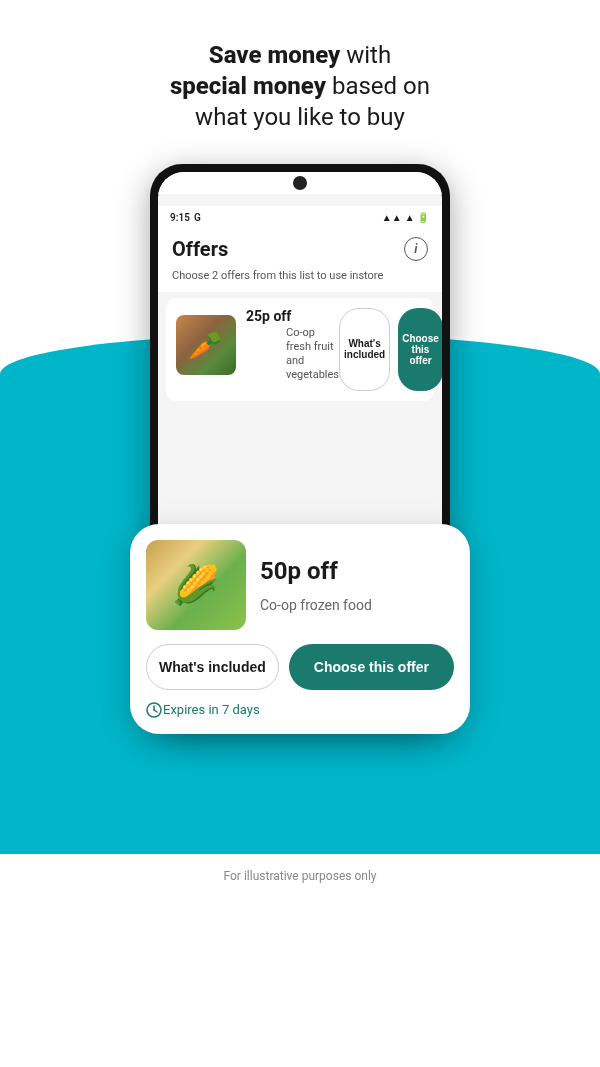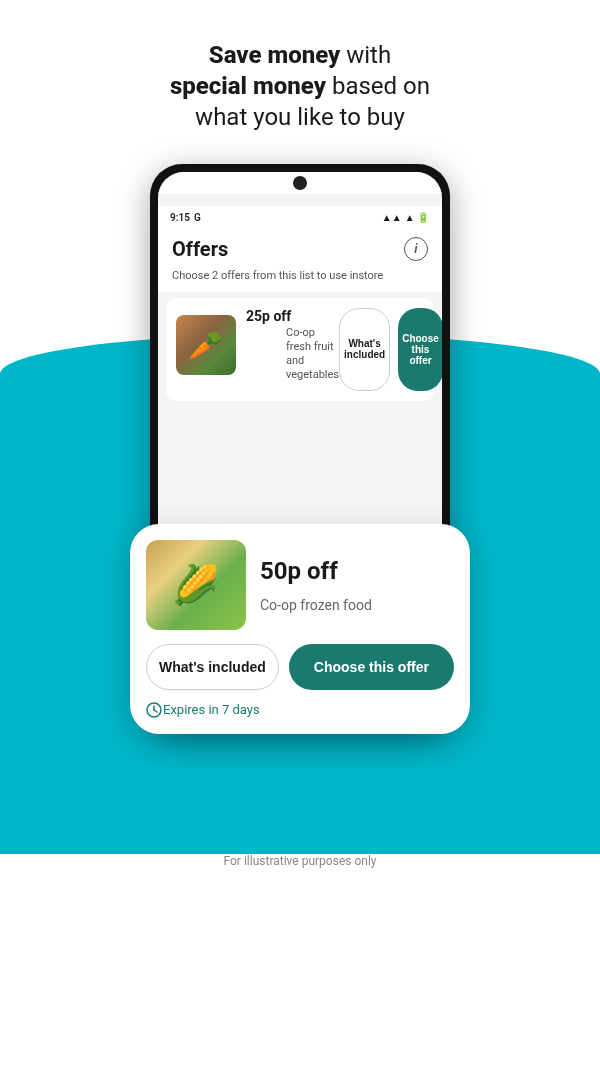--- a/index.html
+++ b/index.html
@@ -337,21 +337,21 @@
       align-items: center;
       gap: 1px;
       font-size: 13px;
       color: #1a7a6e;
     }
 
     
     .footer-section {
       background: #ffffff;
       text-align: center;
-      padding: 0;
+      padding: 15px;
       font-size: 12px;
       color: #888;
     }
 
     
     .camera-bump {
       width: 14px;
       height: 14px;
       background: #222;
       border-radius: 50%;

